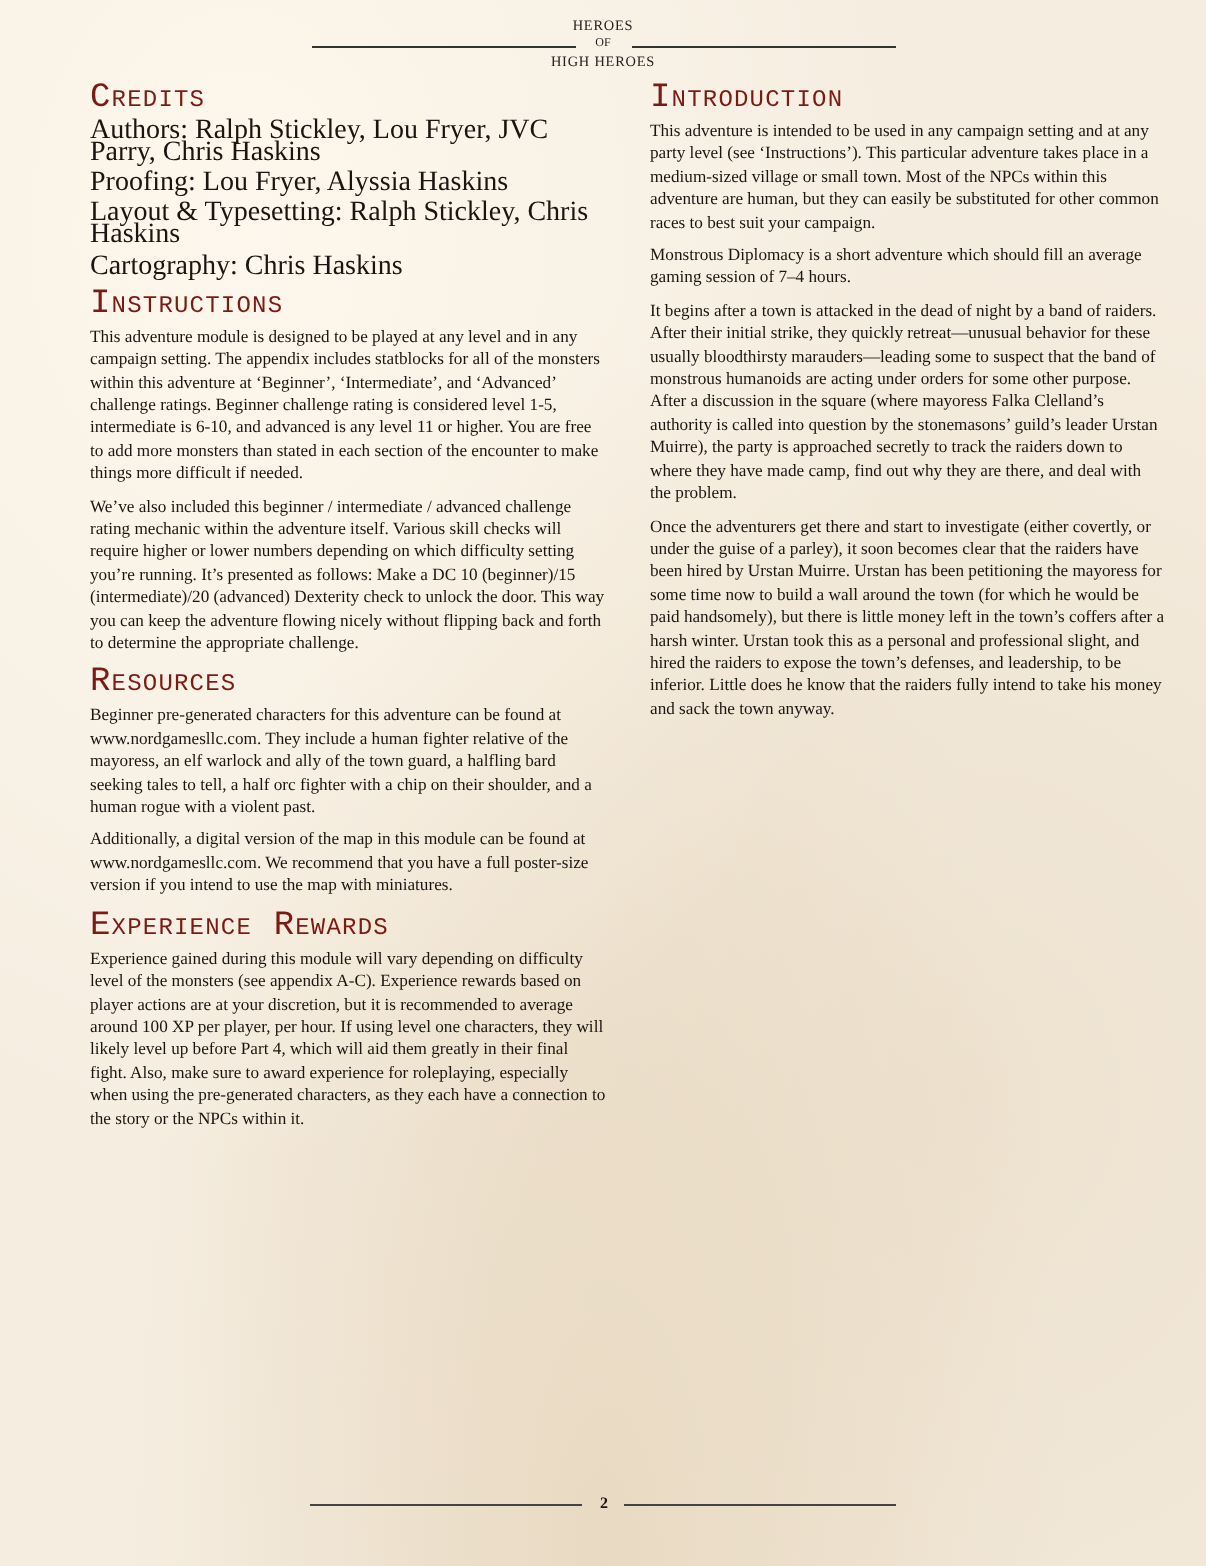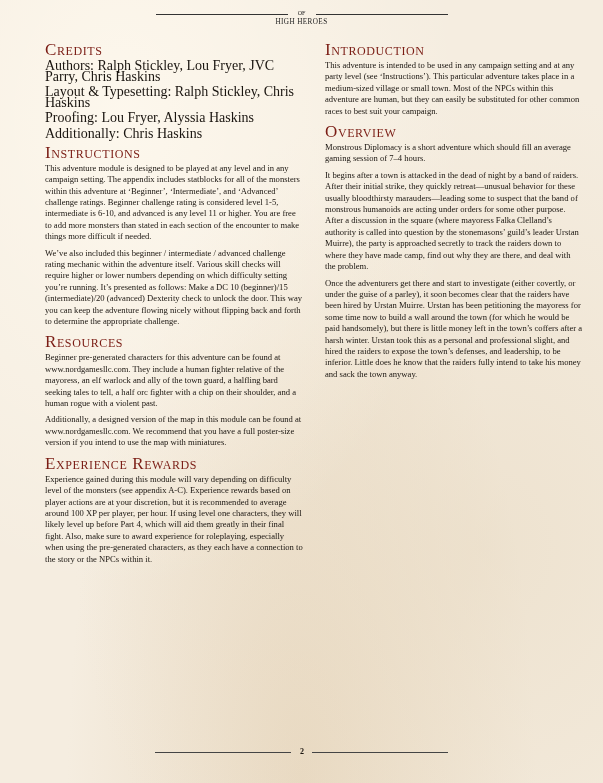--- a/index.html
+++ b/index.html
@@ -34,21 +34,21 @@
     .header .h-line2 .of {
       display: inline-block; padding: 0 4px; font-size: 6px;
     }
     .col {
       position: absolute; top: 40px; width: 258px;
     }
     .col.left { left: 45px; }
     .col.right { left: 325px; }
     h2 {
       margin: 0; padding: 0;
-      font-family: Liberation Serif, serif;
+      font-family: Liberation Mono, monospace;
       font-weight: normal;
       color: #7a1c14;
       font-size: 17px;
       font-variant: small-caps;
       letter-spacing: 0.6px;
       line-height: 20px;
     }
     p {
       margin: 0 0 5px 0;
       font-family: "Liberation Serif", serif;
@@ -66,63 +66,63 @@
     .footer .rule.right { left: 312px; width: 136px; }
     .footer .num {
       position: absolute; left: 296px; top: 0; width: 12px; text-align: center;
       font-family: "Liberation Serif", serif; font-size: 8px; font-weight: bold; line-height: 12px;
     }
   </style>
 </head>
 <body>
 
 <div class="header">
+  <div class="h-line1">HEROES</div>
   <div class="h-line2">
     <span class="rule left"></span>
     <span class="of">OF</span>
     <span class="rule right"></span>
   </div>
   <div class="h-line3">HIGH HEROES</div>
 </div>
 
 <div class="col left">
   <section class="sec">
     <h2>Credits</h2>
     <p class="credit">Authors: Ralph Stickley, Lou Fryer, JVC Parry, Chris Haskins</p>
+    <p class="credit">Proofing: Lou Fryer, Alyssia Haskins</p>
     <p class="credit">Layout &amp; Typesetting: Ralph Stickley, Chris Haskins</p>
-    <p class="credit">Proofing: Lou Fryer, Alyssia Haskins</p>
-    <p class="credit">Additionally: Chris Haskins</p>
+    <p class="credit">Cartography: Chris Haskins</p>
   </section>
 
   <section class="sec">
     <h2>Instructions</h2>
     <p>This adventure module is designed to be played at any level and in any campaign setting. The appendix includes statblocks for all of the monsters within this adventure at ‘Beginner’, ‘Intermediate’, and ‘Advanced’ challenge ratings. Beginner challenge rating is considered level 1-5, intermediate is 6-10, and advanced is any level 11 or higher. You are free to add more monsters than stated in each section of the encounter to make things more difficult if needed.</p>
     <p>We’ve also included this beginner / intermediate / advanced challenge rating mechanic within the adventure itself. Various skill checks will require higher or lower numbers depending on which difficulty setting you’re running. It’s presented as follows: Make a DC 10 (beginner)/15 (intermediate)/20 (advanced) Dexterity check to unlock the door. This way you can keep the adventure flowing nicely without flipping back and forth to determine the appropriate challenge.</p>
   </section>
 
   <section class="sec">
     <h2>Resources</h2>
     <p>Beginner pre-generated characters for this adventure can be found at www.nordgamesllc.com. They include a human fighter relative of the mayoress, an elf warlock and ally of the town guard, a halfling bard seeking tales to tell, a half orc fighter with a chip on their shoulder, and a human rogue with a violent past.</p>
-    <p>Additionally, a designed version of the map in this module can be found at www.nordgamesllc.com. We recommend that you have a full poster-size version if you intend to use the map with miniatures.</p>
+    <p>Additionally, a digital version of the map in this module can be found at www.nordgamesllc.com. We recommend that you have a full poster-size version if you intend to use the map with miniatures.</p>
   </section>
 
   <section class="sec">
     <h2>Experience Rewards</h2>
     <p>Experience gained during this module will vary depending on difficulty level of the monsters (see appendix A-C). Experience rewards based on player actions are at your discretion, but it is recommended to average around 100 XP per player, per hour. If using level one characters, they will likely level up before Part 4, which will aid them greatly in their final fight. Also, make sure to award experience for roleplaying, especially when using the pre-generated characters, as they each have a connection to the story or the NPCs within it.</p>
   </section>
 </div>
 
 <div class="col right">
   <section class="sec">
     <h2>Introduction</h2>
     <p>This adventure is intended to be used in any campaign setting and at any party level (see ‘Instructions’). This particular adventure takes place in a medium-sized village or small town. Most of the NPCs within this adventure are human, but they can easily be substituted for other common races to best suit your campaign.</p>
   </section>
 
   <section class="sec">
-    <h2>Overview</h2>
     <p>Monstrous Diplomacy is a short adventure which should fill an average gaming session of 7–4 hours.</p>
     <p>It begins after a town is attacked in the dead of night by a band of raiders. After their initial strike, they quickly retreat—unusual behavior for these usually bloodthirsty marauders—leading some to suspect that the band of monstrous humanoids are acting under orders for some other purpose. After a discussion in the square (where mayoress Falka Clelland’s authority is called into question by the stonemasons’ guild’s leader Urstan Muirre), the party is approached secretly to track the raiders  down to where they have made camp, find out why they are there, and deal with the problem.</p>
     <p>Once the adventurers get there and start to investigate (either covertly, or under the guise of a parley), it soon becomes clear that the raiders have been hired by Urstan Muirre. Urstan has been petitioning the mayoress for some time now to build a wall around the town (for which he would be paid handsomely), but there is little money left in the town’s coffers after a harsh winter. Urstan took this as a personal and professional slight, and hired the raiders to expose the town’s defenses, and leadership, to be inferior. Little does he know that the raiders fully intend to take his money and sack the town anyway.</p>
   </section>
 </div>
 
 <div class="footer">
   <span class="rule left"></span>
   <span class="num">2</span>
   <span class="rule right"></span>

